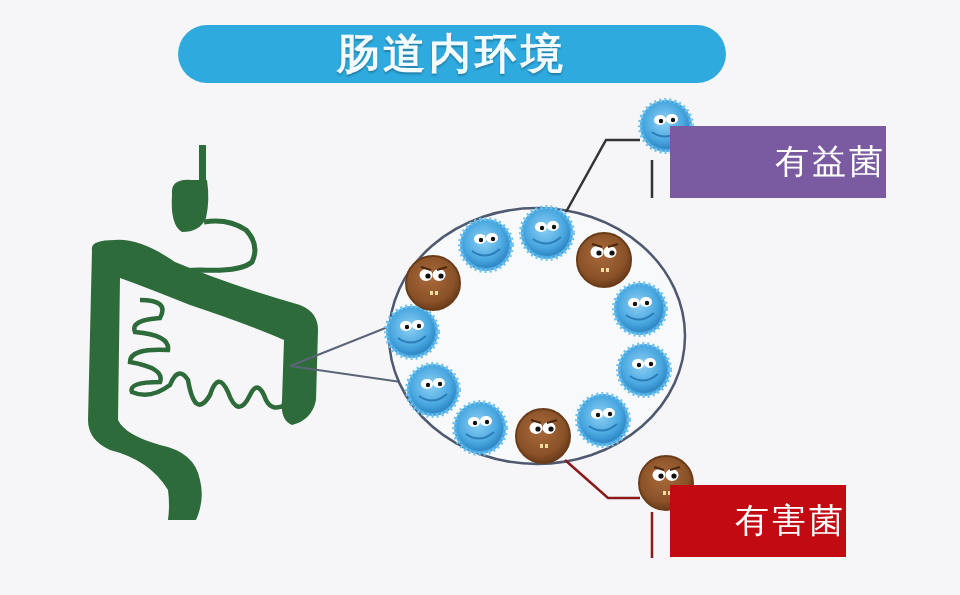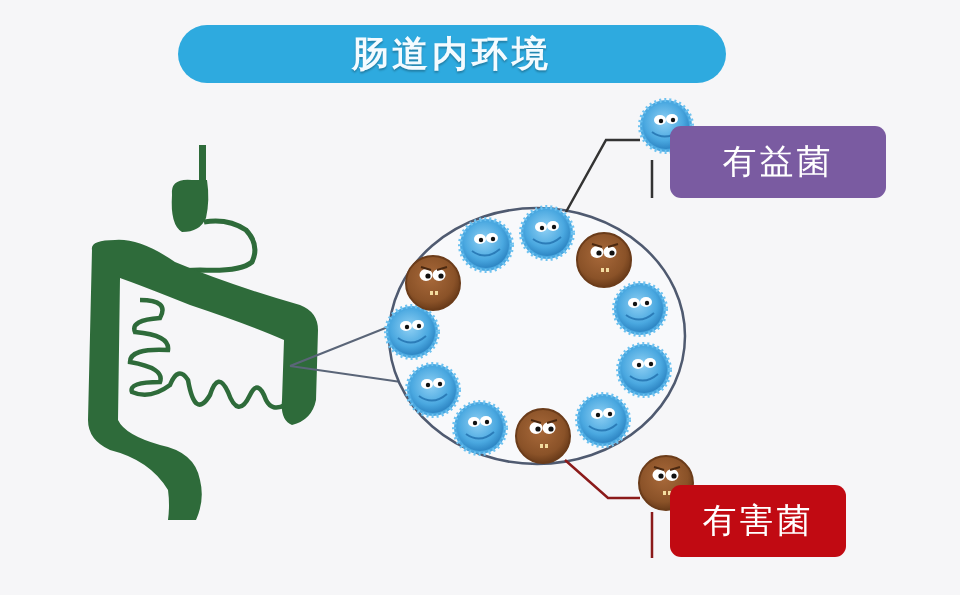--- a/index.html
+++ b/index.html
@@ -1,20 +1,20 @@
 <!DOCTYPE html>
 <html><head>
 <meta charset="utf-8">
 <style>
   html,body{margin:0;padding:0;}
   body{width:960px;height:595px;background:#f6f6f8;position:relative;overflow:hidden;font-family:"DejaVu Sans",sans-serif;}
   .title-pill{position:absolute;left:178px;top:25px;width:548px;height:58px;border-radius:29px;background:#2eaadf;display:flex;align-items:center;justify-content:center;}
-  .title-pill span{color:#f4fbff;font-size:36px;font-weight:bold;letter-spacing:4px;text-shadow:0 2px 2px rgba(0,0,0,0.25);}
+  .title-pill span{color:#f4fbff;font-size:42px;font-weight:bold;letter-spacing:4px;text-shadow:0 2px 2px rgba(0,0,0,0.25);}
   svg.main{position:absolute;left:0;top:0;}
-  .label{position:absolute;display:flex;align-items:center;justify-content:center;color:#fff;font-size:34px;letter-spacing:3px;border-radius:11px;}
+  .label{position:absolute;display:flex;align-items:center;justify-content:flex-end;color:#fff;font-size:34px;letter-spacing:3px;}
   .label-good{left:670px;top:126px;width:216px;height:72px;background:#7a5ba1;}
   .label-bad{left:670px;top:485px;width:176px;height:72px;background:#c10a12;}
 </style>
 </head>
 <body>
 
 <div class="title-pill">
   <span>肠道内环境</span>
 </div>
 

